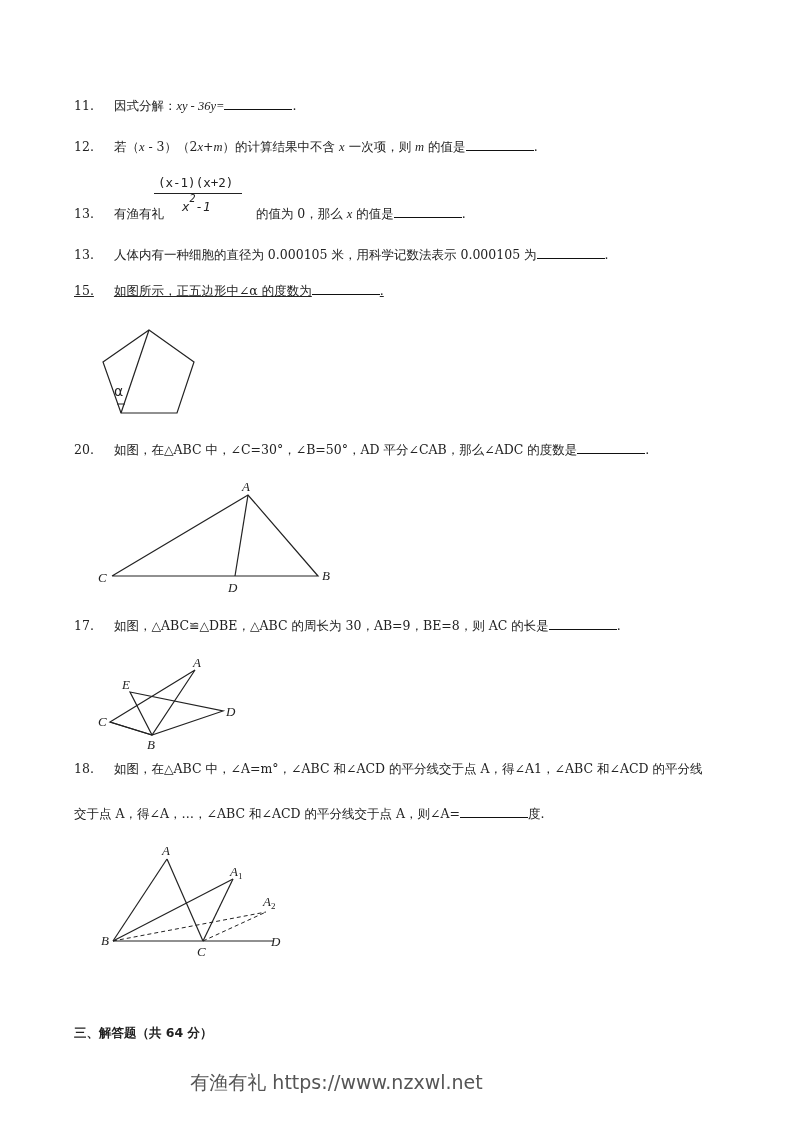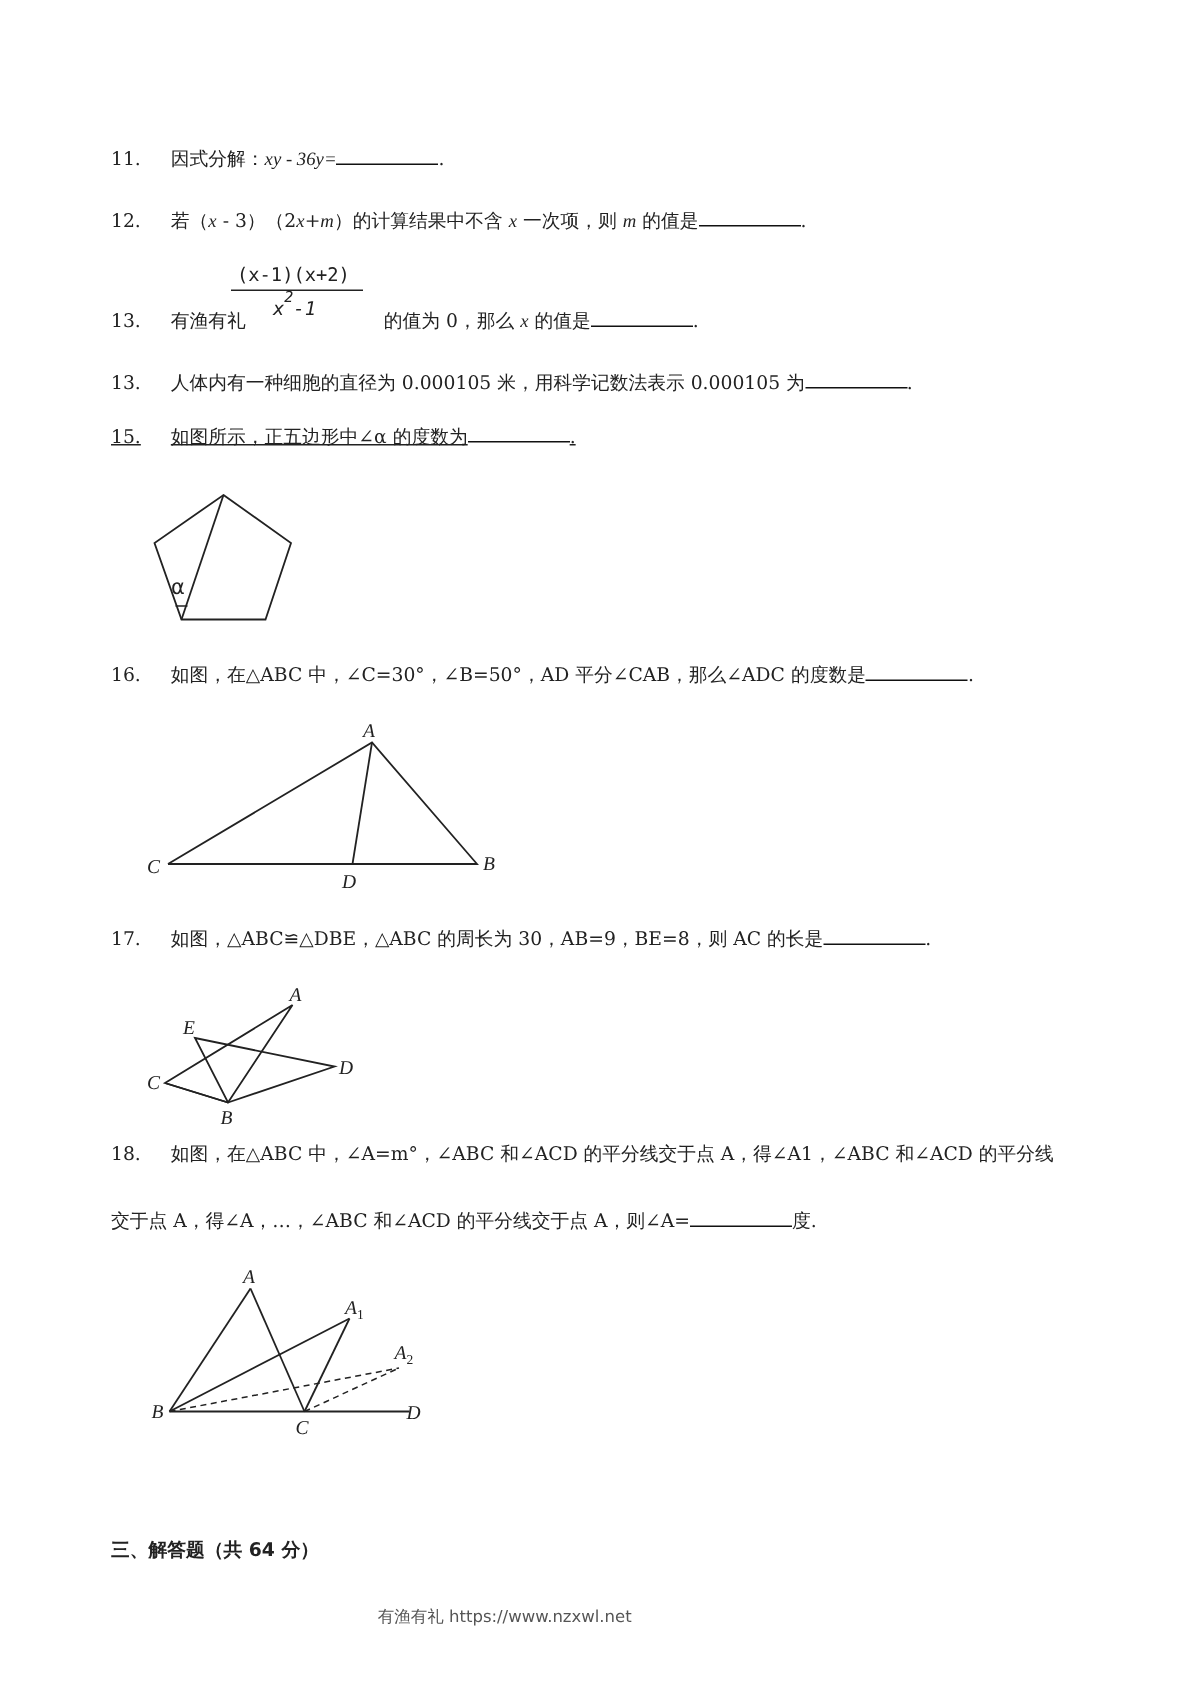--- a/index.html
+++ b/index.html
@@ -10,21 +10,21 @@
   .blank { display: inline-block; border-bottom: 1px solid #111; vertical-align: baseline; height: 12px; }
   .it { font-style: italic; font-family: "Liberation Serif", "DejaVu Serif", serif; margin-top: 36px; }
   .frac { position: absolute; left: 150px; top: 175px; font-family: "DejaVu Sans Mono", "Liberation Mono", monospace; font-size: 12.5px; }
   .frac-num { position: absolute; left: 8px; top: 0; white-space: nowrap; }
   .frac-bar { position: absolute; left: 4px; top: 18px; width: 88px; border-top: 1px solid #222; }
   .frac-den { position: absolute; left: 32px; top: 22px; white-space: nowrap; font-style: italic; }
   .frac-den sup { font-size: 10px; position: relative; top: -4px; }
   svg.fig { position: absolute; }
   .figlabel { font-family: "Liberation Serif", "DejaVu Serif", serif; font-style: italic; font-size: 13px; fill: #222; }
   .section { position: absolute; left: 74px; top: 981px; font-family: "DejaVu Sans", "Liberation Sans", sans-serif; font-weight: bold; font-size: 12.5px; margin-top: 44px; }
-  .footer { position: absolute; left: 0; width: 673px; top: 1070px; text-align: center; font-family: "DejaVu Sans", "Liberation Sans", sans-serif; font-size: 11px; color: #555; }
+  .footer { position: absolute; left: 0; width: 673px; top: 1070px; text-align: center; font-family: "DejaVu Sans", "Liberation Sans", sans-serif; font-size: 19px; color: #555; }
 </style>
 </head>
 <body>
 
 <div class="line" style="top:97px;">
   <span class="num">11.</span><span>因式分解：</span><span class="it">xy - 36y=</span><span class="blank" style="width:68px;"></span><span>.</span>
 </div>
 
 <div class="line" style="top:138px;">
   <span class="num">12.</span><span>若（</span><span class="it">x</span><span> - 3）（2</span><span class="it">x</span><span>+</span><span class="it">m</span><span>）的计算结果中不含 </span><span class="it">x</span><span> 一次项，则 </span><span class="it">m</span><span> 的值是</span><span class="blank" style="width:68px;"></span><span>.</span>
@@ -48,21 +48,21 @@
 </div>
 
 <svg class="fig" style="left:90px;top:320px;" width="150" height="100" viewBox="0 0 150 100">
   <polygon points="59,10 104,42 87,93 31,93 13,42" fill="none" stroke="#222" stroke-width="1.2"></polygon>
   <line x1="59" y1="10" x2="31" y2="93" stroke="#222" stroke-width="1.2"></line>
   <path d="M27,84 L35,84" stroke="#222" stroke-width="1" fill="none"></path>
   <text x="24" y="76" font-family="DejaVu Sans, sans-serif" font-size="14" fill="#222">α</text>
 </svg>
 
 <div class="line" style="top:441px;">
-  <span class="num">16.</span><span>如图，在△ABC 中，∠C=30°，∠B=50°，AD 平分∠CAB，那么∠ADC 的度数是</span><span class="blank" style="width:68px;"></span><span>.</span>
+  <span class="num">20.</span><span>如图，在△ABC 中，∠C=30°，∠B=50°，AD 平分∠CAB，那么∠ADC 的度数是</span><span class="blank" style="width:68px;"></span><span>.</span>
 </div>
 
 <svg class="fig" style="left:90px;top:470px;" width="260" height="130" viewBox="0 0 260 130">
   <polyline points="22,106 158,25 228,106 22,106" fill="none" stroke="#222" stroke-width="1.2"></polyline>
   <line x1="158" y1="25" x2="145" y2="106" stroke="#222" stroke-width="1.2"></line>
   <text class="figlabel" x="152" y="21">A</text>
   <text class="figlabel" x="8" y="112">C</text>
   <text class="figlabel" x="138" y="122">D</text>
   <text class="figlabel" x="232" y="110">B</text>
 </svg>

